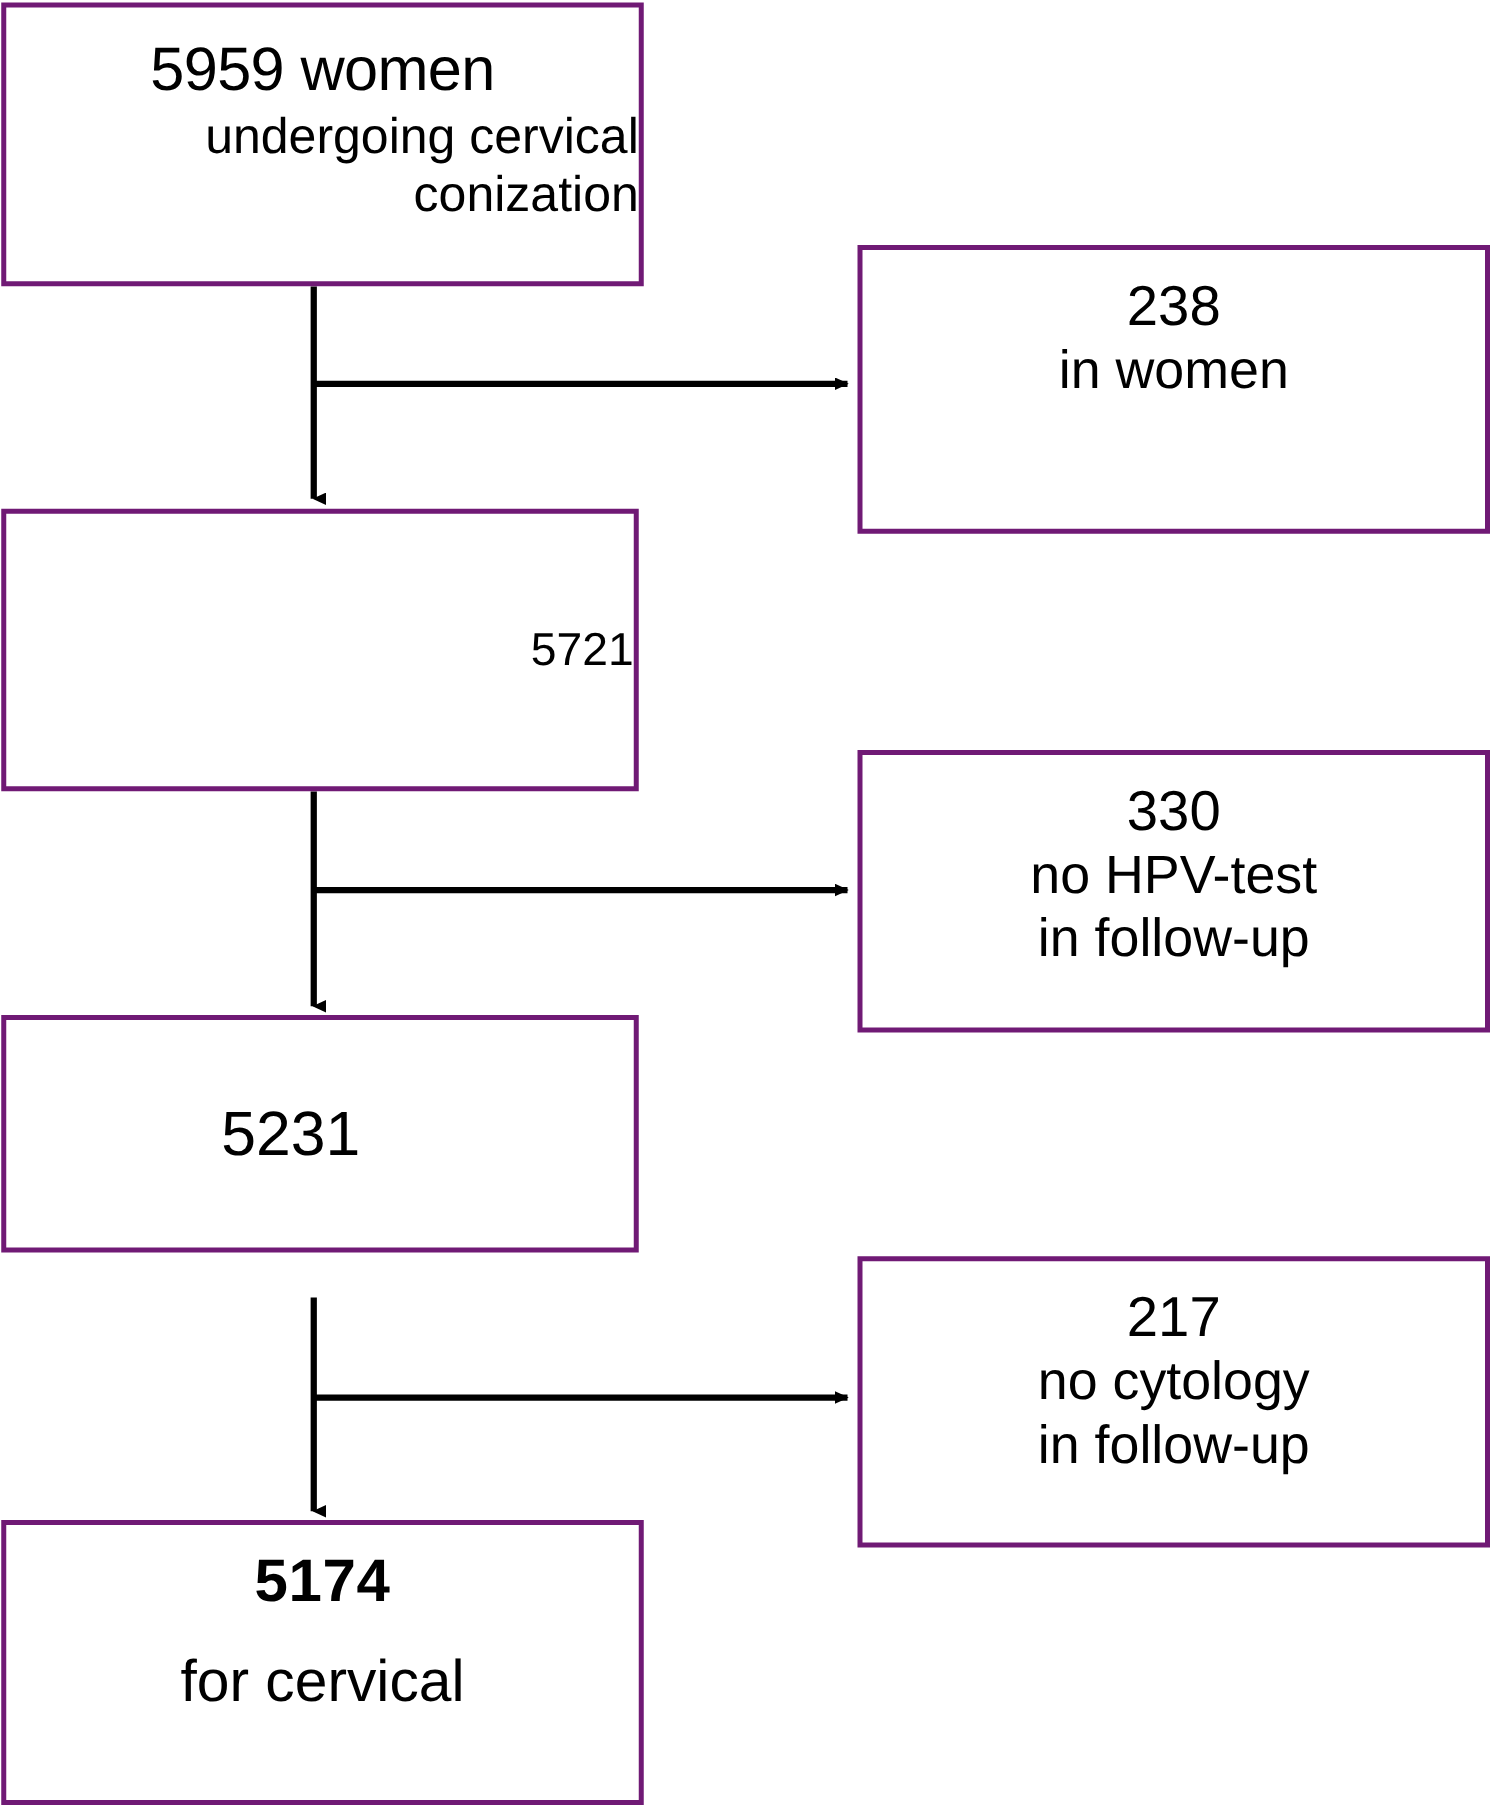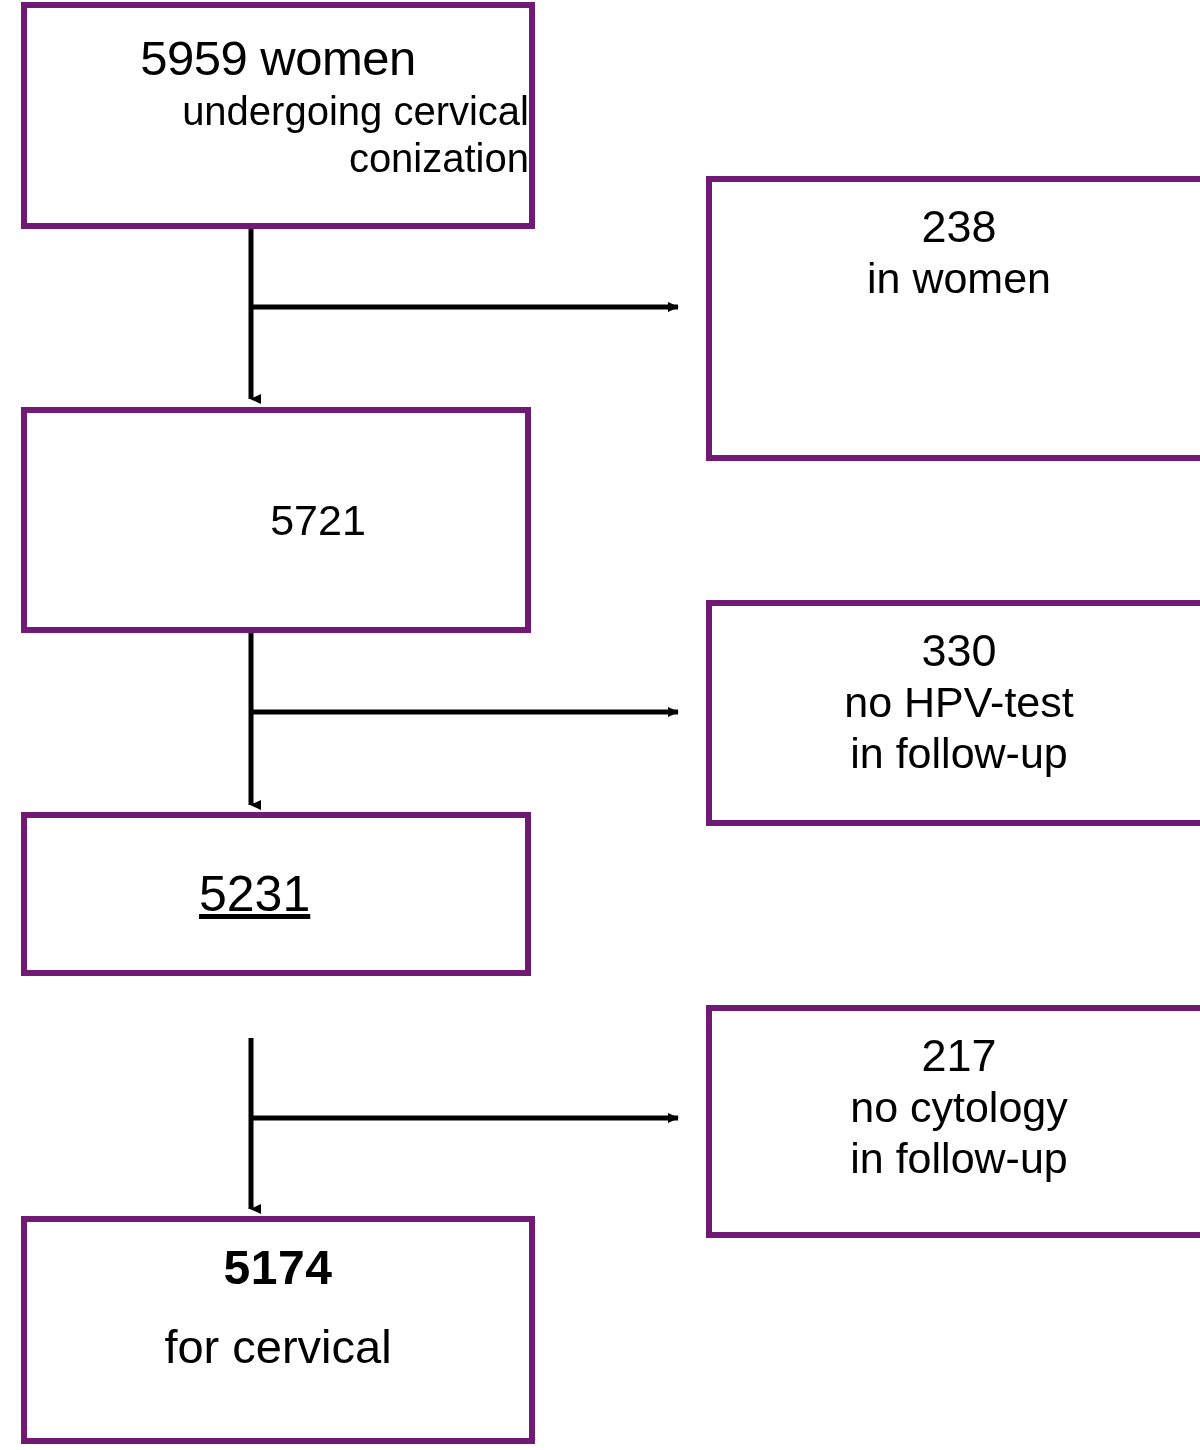--- a/index.html
+++ b/index.html
@@ -23,57 +23,55 @@
     position: absolute;
     left: 0;
     top: 0;
     width: 1200px;
     height: 1450px;
   }
   .node {
     position: absolute;
     box-sizing: border-box;
     background: #ffffff;
-    border: 6px solid #701a75;
+    border: 4px solid #701a75;
     display: flex;
     flex-direction: column;
     align-items: center;
     justify-content: center;
     text-align: center;
     line-height: 1.18;
-    margin-left: 20px;
   }
   .node .line {
     display: block;
     width: 100%;
     white-space: nowrap;
   }
   
   #node-enrolled {
     left: 1px; top: 2px; width: 514px; height: 227px;
     justify-content: flex-start;
     padding-top: 22px;
   }
   #node-enrolled .headline { font-size: 49px; letter-spacing: -0.5px; }
   #node-enrolled .sub { font-size: 40px; text-align: right; }
 
   #node-after-cancer {
     left: 1px; top: 407px; width: 510px; height: 226px;
     justify-content: center;
   }
   #node-after-cancer .countline {
-    font-size: 43px;
-    text-align: center;
+    font-size: 37px;
+    text-align: right;
     padding-left: 84px;
     box-sizing: border-box;
   }
 
   #node-after-hpv {
-    left: 1px; top: 812px; width: 510px; height: 164px;
-    text-decoration: underline;
+    left: 1px; top: 812px; width: 510px; height: 190px;
   }
   #node-after-hpv .countline {
     font-size: 50px;
     text-align: left;
     padding-left: 172px;
     box-sizing: border-box;
   }
 
   #node-analysis {
     left: 1px; top: 1216px; width: 514px; height: 228px;
@@ -92,21 +90,21 @@
 
   
   .excl {
     left: 686px; width: 506px;
     justify-content: flex-start;
     padding-top: 18px;
   }
   .excl .headline { font-size: 45px; }
   .excl .sub { font-size: 43px; }
 
-  #node-excl-cancer { top: 176px;  height: 285px; }
+  #node-excl-cancer { top: 196px;  height: 231px; }
   #node-excl-hpv    { top: 600px;  height: 226px; }
   #node-excl-cyto   { top: 1005px; height: 233px; }
 </style>
 </head>
 <body>
 
 <div id="flow-canvas">
 
   <svg id="flow-svg" viewBox="0 0 1200 1450" xmlns="http://www.w3.org/2000/svg">
     <defs>

